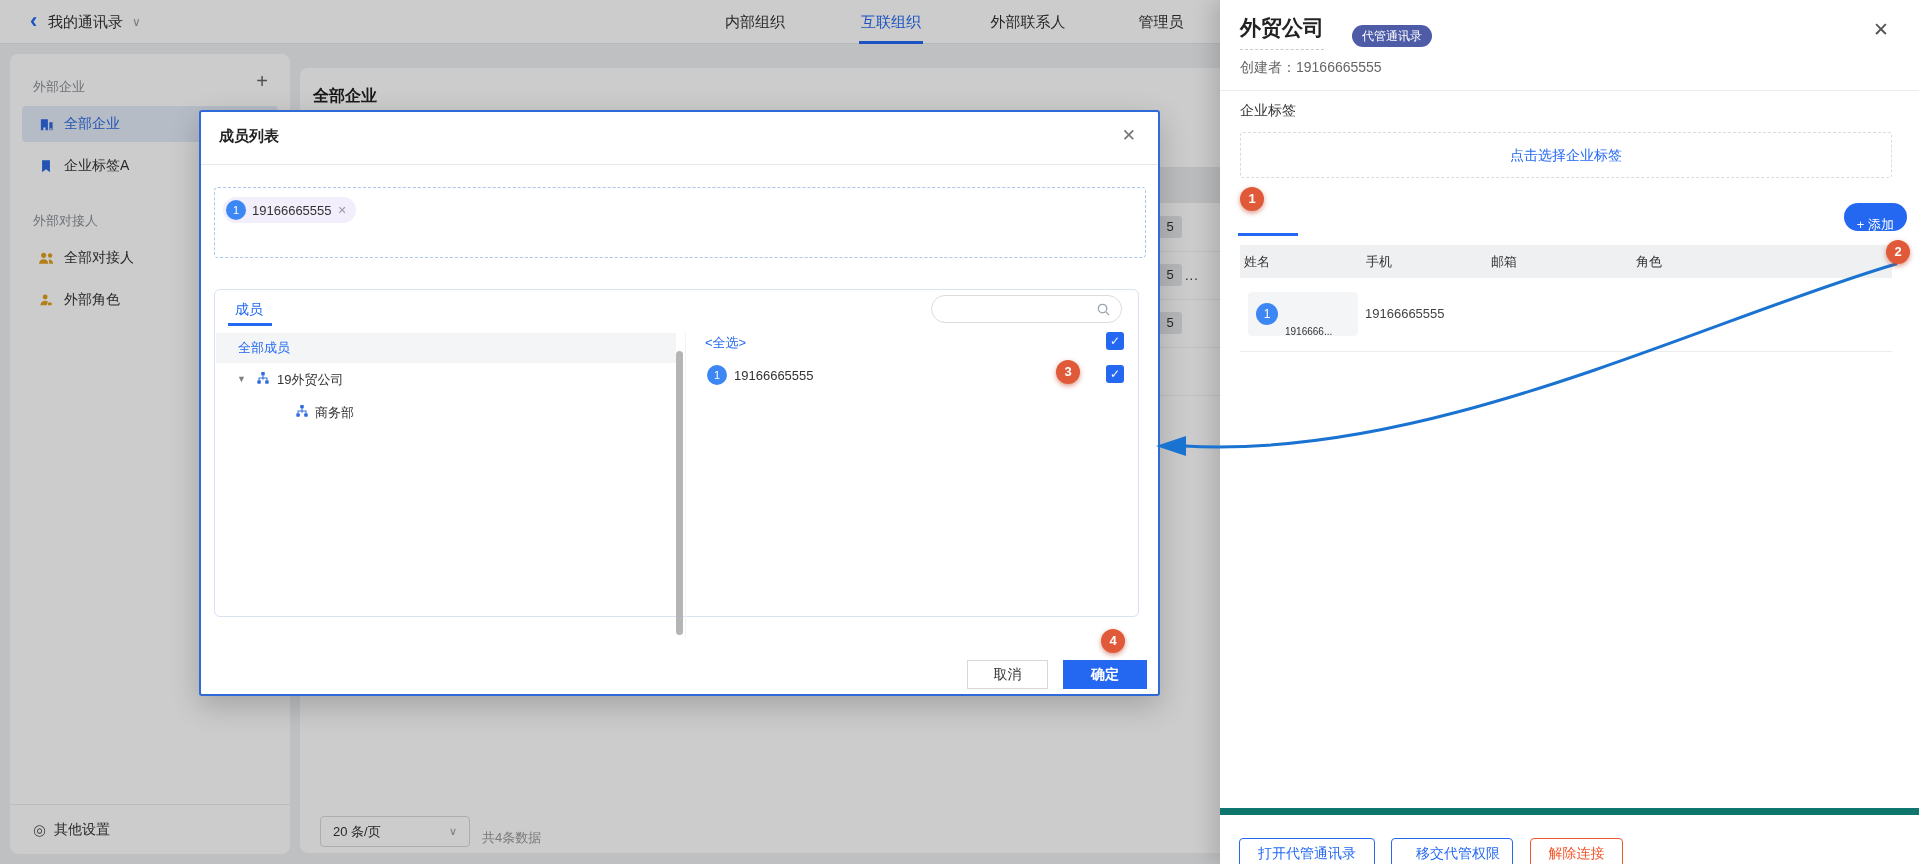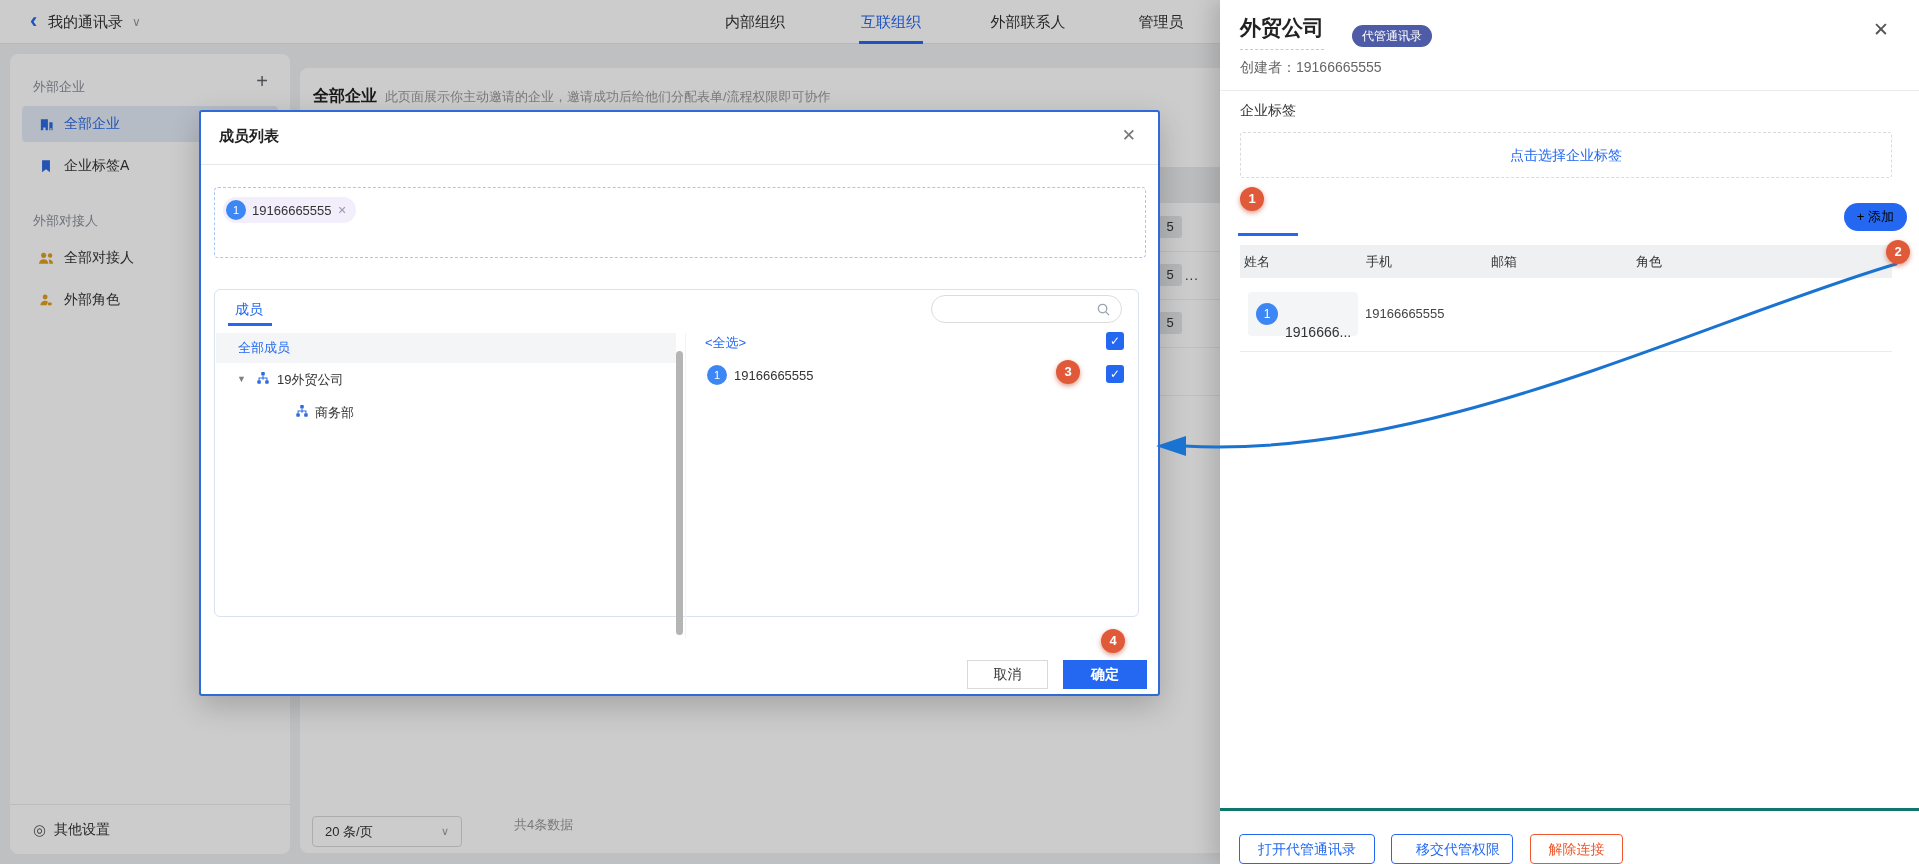--- a/index.html
+++ b/index.html
@@ -28,21 +28,21 @@
 
   
   .main-card { position:absolute; left:300px; top:68px; width:1610px; height:785px; background:#fff; border-radius:8px; z-index:1; overflow:hidden; }
   .main-head { position:absolute; left:13px; top:18px; display:flex; align-items:center; }
   .main-title { font-size:16px; font-weight:bold; color:#222; }
   .main-desc { margin-left:8px; font-size:13px; color:#9b9b9b; }
   .tbl-head-band { position:absolute; left:13px; top:99px; width:1592px; height:36px; background:#e9ebee; }
   .tbl-row-line { position:absolute; left:13px; width:1592px; height:1px; background:#f0f0f0; }
   .cell-badge { position:absolute; width:24px; height:22px; background:#e4e5e8; border-radius:3px; font-size:13px; color:#333; text-align:center; line-height:22px; }
   .cell-more { position:absolute; font-size:13px; color:#333; letter-spacing:1px; }
-  .pager { position:absolute; left:12px; top:748px; display:flex; align-items:flex-start;gap:40px; }
+  .pager { position:absolute; left:20px; top:748px; display:flex; align-items:flex-end; }
   .page-select { position:relative; width:150px; height:31px; border:1px solid #d9d9d9; border-radius:4px; background:#fff; line-height:29px; padding-left:12px; font-size:13px; color:#333; cursor:pointer; }
   .page-select .sel-caret { position:absolute; right:12px; top:0; color:#999; font-size:11px; }
   .page-total { margin-left:12px; font-size:13px; color:#999; }
 
   
   .overlay { position:absolute; left:0; top:0; width:1919px; height:864px; background:rgba(0,0,0,0.2); z-index:50; }
 
   
   .modal { position:absolute; left:199px; top:110px; width:961px; height:586px; background:#fff; border:2px solid #2f6bd8; border-radius:3px; box-shadow:0 10px 30px rgba(0,0,0,0.2); z-index:100; }
   .modal-title { position:absolute; left:18px; top:15px; font-size:15px; font-weight:bold; color:#222; }
@@ -85,28 +85,28 @@
   .p-title { position:absolute; left:20px; top:14px; font-size:21px; font-weight:bold; color:#222; border-bottom:1px dashed #c9c9c9; padding-bottom:7px; }
   .p-badge { position:absolute; left:132px; top:25px; height:22px; line-height:22px; padding:0 10px; background:#4e5ba6; color:#fff; font-size:12px; border-radius:12px; }
   .p-creator { position:absolute; left:20px; top:59px; font-size:14px; color:#666; }
   .p-div1 { position:absolute; left:0; top:90px; width:100%; height:1px; background:#ececec; }
   .p-seclabel { position:absolute; left:20px; top:102px; font-size:14px; color:#333; }
   .p-tagbox { position:absolute; left:20px; top:132px; width:652px; height:46px; border:1px dashed #d8dbe0; border-radius:3px; text-align:center; line-height:44px; font-size:14px; color:#2468f2; cursor:pointer; }
   .p-tabs { position:absolute; left:18px; top:206px; display:flex; gap:37px; }
   .p-tab { font-size:14px; color:#333; cursor:pointer; white-space:nowrap; }
   .p-tab.active { color:#2468f2; }
   .p-tab-line { position:absolute; left:18px; top:233px; width:60px; height:3px; background:#2468f2; }
-  .p-add { position:absolute; right:12px; top:203px; height:28px; line-height:28px; padding:0 13px; background:#2468f2; color:#000000; font-size:13px; border-radius:15px; cursor:pointer; }
+  .p-add { position:absolute; right:12px; top:203px; height:28px; line-height:28px; padding:8px 13px; background:#2468f2; color:#ffffff; font-size:13px; border-radius:15px; cursor:pointer; }
   .p-thead { position:absolute; left:20px; top:245px; width:652px; height:33px; background:#eef0f2; display:flex; align-items:center; font-size:13px; color:#333; }
   .p-th { padding-left:4px; }
   .p-row { position:absolute; left:20px; top:278px; width:652px; height:74px; border-bottom:1px solid #ececec; }
   .p-chip { position:absolute; left:8px; top:14px; width:110px; height:44px; background:#f4f5f7; border-radius:4px; display:flex; align-items:center; padding-left:8px; cursor:pointer; }
-  .p-chip .p-name { margin-left:7px; font-size:14px; color:#333;margin-top:35px; }
+  .p-chip .p-name { margin-left:7px; font-size:10px; color:#333;margin-top:35px; }
   .p-phone { position:absolute; left:125px; top:28px; font-size:13px; color:#444; }
-  .p-footer { position:absolute; left:0; top:808px; width:100%; height:39px; border-top:3px solid #0f766e; }
+  .p-footer { position:absolute; left:0; top:808px; width:100%; height:39px; border-top:7px solid #0f766e; }
   .p-btn { position:absolute; top:23px; height:30px; line-height:28px; text-align:center; border-radius:4px; font-size:14px; background:#fff; cursor:pointer; }
   .p-btn.blue { border:1px solid #2468f2; color:#2468f2; }
   .p-btn.red { border:1px solid #f0562c; color:#f0562c; }
   .p-b1 { left:19px; width:136px; }
   .p-b2 { left:171px; width:122px;padding-left:12px; }
   .p-b3 { left:310px; width:93px; }
 
   
   .step-badge { position:absolute; width:24px; height:24px; border-radius:50%; background:#e05a3a; color:#fff; font-size:13px; font-weight:bold; text-align:center; line-height:24px; box-shadow:0 2px 5px rgba(190,70,40,.55); z-index:150; }
   .arrow-svg { position:absolute; left:0; top:0; z-index:140; pointer-events:none; }
@@ -172,21 +172,20 @@
   </div>
   <div class="side-footer">
     <span class="gear">◎</span>
     <span>其他设置</span>
   </div>
 </div>
 
 <div class="main-card">
   <div class="main-head">
     <span class="main-title">全部企业</span>
-    <span class="main-desc">此页面展示你主动邀请的企业，邀请成功后给他们分配表单/流程权限即可协作</span>
   </div>
   <div class="tbl-head-band"></div>
   <div class="tbl-row-line" style="top:183px"></div>
   <div class="tbl-row-line" style="top:231px"></div>
   <div class="tbl-row-line" style="top:279px"></div>
   <div class="tbl-row-line" style="top:327px"></div>
   <div class="cell-badge" style="left:858px; top:148px">5</div>
   <div class="cell-badge" style="left:858px; top:196px">5</div>
   <div class="cell-more" style="left:885px; top:200px">...</div>
   <div class="cell-badge" style="left:858px; top:244px">5</div>

